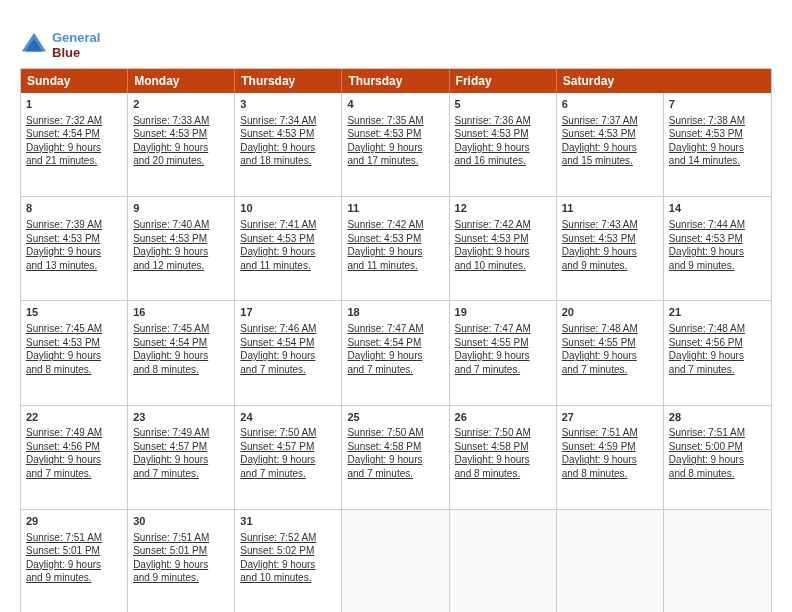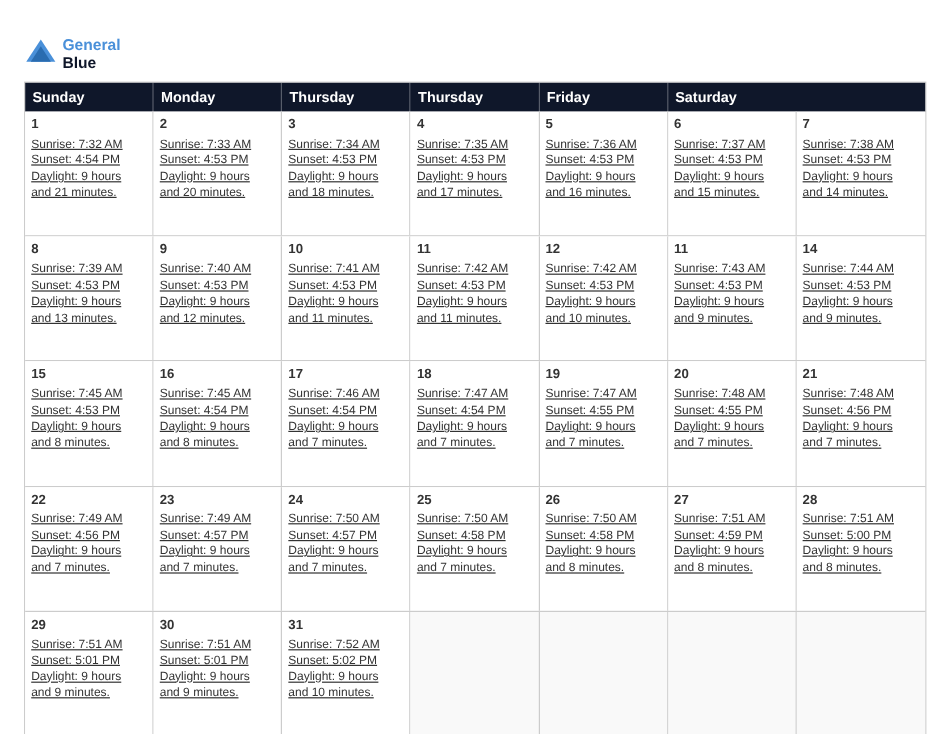--- a/index.html
+++ b/index.html
@@ -47,21 +47,21 @@
     }
     .calendar {
       flex: 1;
       border: 1px solid #ccc;
       display: flex;
       flex-direction: column;
     }
     .cal-header {
       display: grid;
       grid-template-columns: repeat(7, 1fr);
-      background: #0f172a;
+      background: #c2410c;
     }
     .cal-header-cell {
       color: #fff;
       font-size: 12px;
       font-weight: bold;
       padding: 5px 6px;
       text-align: left;
       border-right: 1px solid rgba(255,255,255,0.3);
     }
     .cal-header-cell:last-child { border-right: none; }
@@ -105,21 +105,21 @@
 
 <div class="page">
   <div class="header">
     <div class="logo">
       <svg class="logo-icon" viewBox="0 0 30 30">
         <polygon points="15,2 28,22 2,22" fill="#4a90d9"></polygon>
         <polygon points="15,8 24,22 6,22" fill="#2a6cb0"></polygon>
       </svg>
       <div>
         <div style="font-size:13px;font-weight:bold;color:#4a90d9;">General</div>
-        <div style="font-size:13px;font-weight:bold;color:#0f172a;">Blue</div>
+        <div style="font-size:13px;font-weight:bold;color:#7f1d1d;">Blue</div>
       </div>
     </div>
     <div class="title-block">
       <div class="month-title"></div>
       <div class="location"></div>
     </div>
   </div>
 
   <div class="calendar">
     <div class="cal-header">

